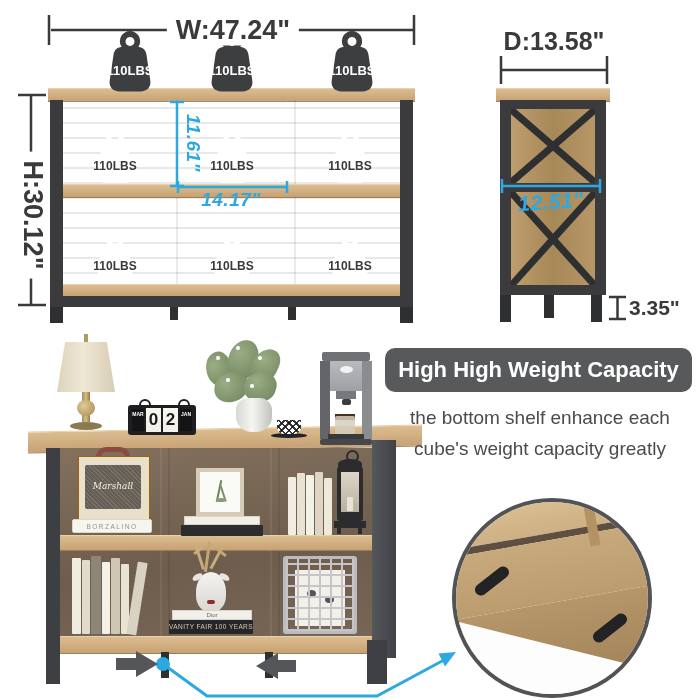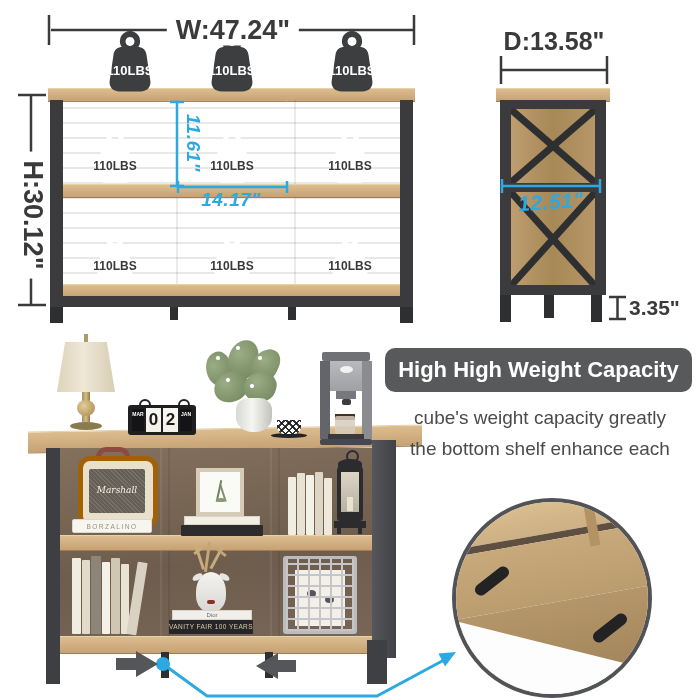--- a/index.html
+++ b/index.html
@@ -205,21 +205,21 @@
     <div class="abs" style="left:42px;top:9px;width:10px;height:78px;background:#8b8c90"></div>
     <div class="abs" style="left:16px;top:39px;width:20px;height:8px;background:#77787c"></div>
     <div class="abs" style="left:22px;top:47px;width:9px;height:6px;background:#3c3c40;border-radius:2px"></div>
     <div class="abs" style="left:15px;top:62px;width:20px;height:6px;background:#46321f"></div>
     <div class="abs" style="left:15px;top:64px;width:20px;height:18px;background:rgba(214,204,188,.85);border-radius:2px"></div>
     <div class="abs" style="left:8px;top:82px;width:36px;height:5px;background:#3a3a3e"></div>
     <div class="abs" style="left:0;top:87px;width:52px;height:6px;background:#47484c;border-radius:2px"></div>
   </div>
 
   <div class="abs" style="left:96px;top:447px;width:34px;height:12px;border:5px solid #8c4a40;border-bottom:none;border-radius:10px 10px 0 0;box-sizing:border-box;z-index:12"></div>
-  <div class="abs" style="left:78px;top:456px;width:70px;height:62px;background:#e9e0cc;border:5px solid #a16207;border-radius:12px;z-index:12">
+  <div class="abs" style="left:78px;top:456px;width:70px;height:62px;background:#e9e0cc;border:1px solid #a16207;border-radius:0;z-index:12">
     <div class="abs" style="left:6px;top:8px;width:56px;height:44px;background:#655e55;background-image:repeating-linear-gradient(45deg,rgba(255,255,255,.12) 0 1px,transparent 1px 3px);border-radius:2px">
       <span class="tinytxt" style="top:16px;font-family:'DejaVu Serif',serif;font-style:italic;font-size:9px;color:#f3efe4">Marshall</span>
     </div>
   </div>
   <div class="abs" style="left:72px;top:519px;width:80px;height:14px;background:#f7f5ef;border:1px solid #ddd8ca;border-radius:2px;box-sizing:border-box;z-index:12">
     <span class="tinytxt" style="top:3px;font-size:6.5px;letter-spacing:1.5px;color:#97917f">BORZALINO</span>
   </div>
 
   <div class="abs" style="left:196px;top:468px;width:48px;height:48px;border:4px solid #d5cbb6;background:#fafaf7;box-sizing:border-box;z-index:12">
     <div class="abs" style="left:18px;top:8px;width:2px;height:22px;background:#71845d;transform:rotate(12deg)"></div>
@@ -272,22 +272,22 @@
   <div class="abs" style="left:283px;top:556px;width:74px;height:78px;z-index:12">
     <div class="abs" style="left:12px;top:14px;width:50px;height:56px;background:#f2f0e9">
       <div class="abs" style="left:12px;top:20px;width:9px;height:7px;border-radius:50%;background:#55555c"></div>
       <div class="abs" style="left:30px;top:26px;width:9px;height:7px;border-radius:50%;background:#55555c"></div>
     </div>
     <div class="abs" style="left:0;top:0;width:74px;height:78px;box-sizing:border-box;border:3px solid #bcbcbe;border-radius:3px;background-image:repeating-linear-gradient(0deg,#c6c6c8 0 2px,transparent 2px 11px),repeating-linear-gradient(90deg,#c6c6c8 0 2px,transparent 2px 11px)"></div>
   </div>
 
   <div class="banner">High High Weight Capacity</div>
   <div class="desc">
+    <div>the bottom shelf enhance each</div>
     <div>cube's weight capacity greatly</div>
-    <div>the bottom shelf enhance each</div>
   </div>
 
   <div class="mag">
     <div class="abs" style="left:-45px;top:-12px;width:300px;height:200px;transform:rotate(-10deg)">
       <div style="height:42px;background:linear-gradient(#dcc294,#cdb083)"></div>
       <div style="height:7px;background:#5e4f40"></div>
       <div class="grain-v" style="height:62px;background:linear-gradient(#c8a97c,#bb9c6f)"></div>
       <div class="grain-h" style="height:82px;background:linear-gradient(#b5966a,#a2845a)"></div>
     </div>
     <div class="abs" style="left:130px;top:-8px;width:10px;height:52px;background:#b39363;transform:rotate(-10deg)"></div>

